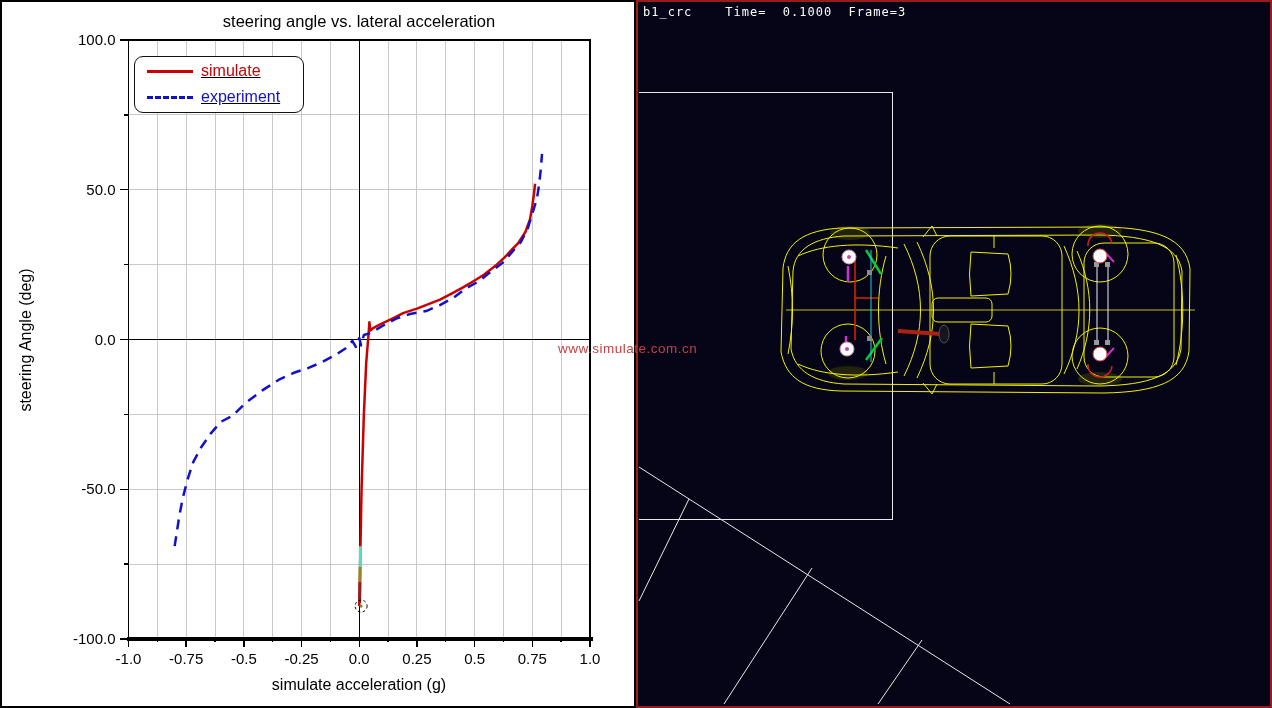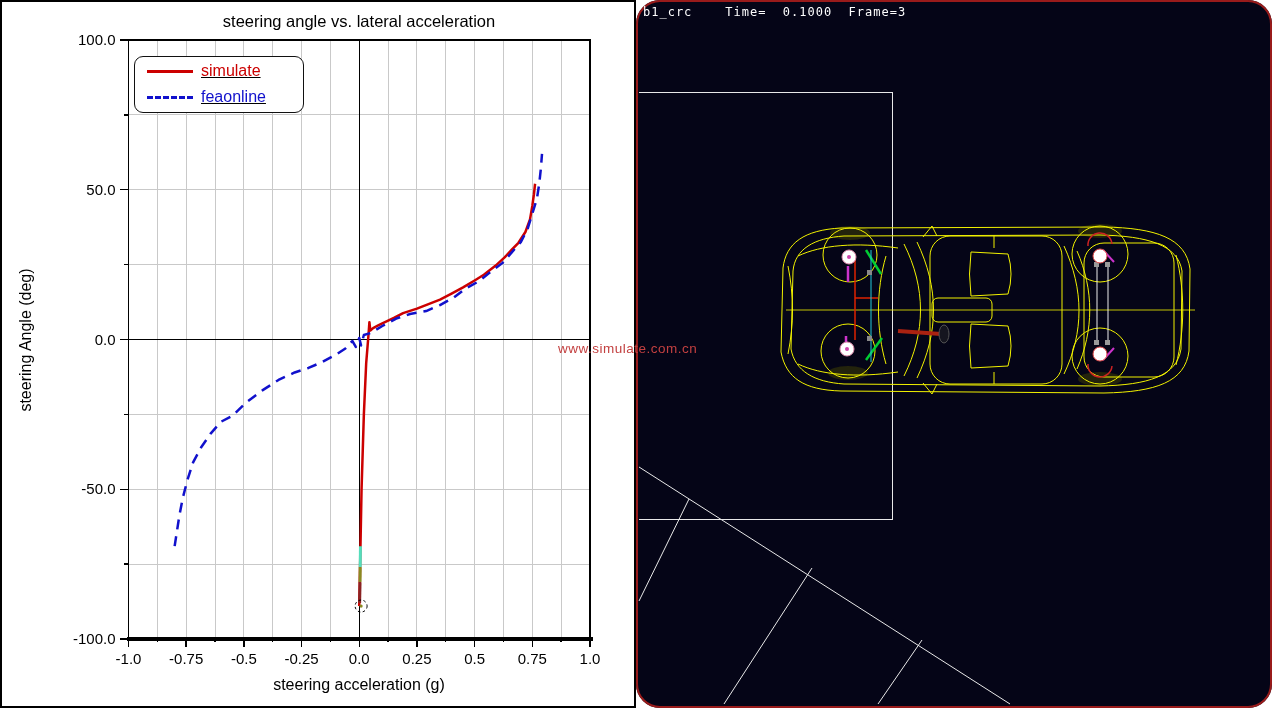--- a/index.html
+++ b/index.html
@@ -19,21 +19,21 @@
               border:1.5px solid #111;border-radius:9px;}
   .legend-row{display:flex;align-items:center;height:24px;padding:2px 0 0 12px;text-decoration:underline;}
   .legend-line{width:46px;height:0;margin-right:8px;flex:0 0 auto;}
   .legend-line.solid{border-top:3px solid #cc0000;}
   .legend-line.dashed{border-top:3px dashed #1111cc;}
   .legend-label{font-size:16px;}
   .legend-label.sim{color:#cc0000;}
   .legend-label.exp{color:#1111cc;}
   
   .viewport-panel{position:absolute;left:636px;top:0;width:636px;height:708px;background:#050517;
-                  box-shadow:inset 0 0 0 2px #991b1b;border-radius:24px;}
+                  box-shadow:inset 0 0 0 2px #991b1b;}
   .viewport-panel svg{position:absolute;left:0;top:0;}
   .vp-header{position:absolute;left:7px;top:5px;color:#ffffff;
              font-family:"DejaVu Sans Mono","Liberation Mono",monospace;
              font-size:12px;white-space:pre;letter-spacing:1px;}
   
   .watermark{position:absolute;left:558px;top:341px;z-index:9;color:#c34040;
              font-size:13.5px;letter-spacing:0.5px;}
 </style>
 </head>
 <body>
@@ -138,30 +138,30 @@
         </g>
         <polyline points="359.25,606.055 359.94224999999994,573.11 360.40374999999995,549.15 361.5575,489.25 363.865,414.375 366.1725,363.46 368.48,335.00750000000005 369.403,322.12899999999996 370.326,330.515 373.095,328.11899999999997 377.71000000000004,325.723 382.32500000000005,323.327 393.86249999999995,317.936 403.0925,313.14399999999995 416.9375,308.6515 428.475,304.15900000000005 440.01250000000005,299.6665 451.54999999999995,293.6765 463.0875,287.38699999999994 474.625,280.4985 483.855,274.808 495.3925,265.823 504.6225,257.437 511.545,249.94949999999994 518.4675,242.76149999999996 525.39,231.97950000000003 530.005,219.40049999999997 532.3125,205.923 533.9277500000001,194.24249999999995 535.0815,183.76" fill="none" stroke="#cc0000" stroke-width="2.5" stroke-linejoin="round"></polyline>
         <polyline points="174.64999999999998,546.155 176.95749999999998,531.1800000000001 179.265,516.205 182.72625,498.235 187.34125,480.265 193.11,462.295 201.18624999999997,447.32 210.41625,433.8425 220.8,421.8625 232.33749999999998,415.8725 246.1825,402.395 262.33500000000004,390.415 278.4875,379.9325 294.64,372.445 308.485,367.9525 322.33,361.9625 336.175,354.475 345.405,348.485 352.3275,340.9975 355.78875,346.9875 359.25,338.00250000000005 361.096,345.49 363.865,335.00750000000005 370.7875,332.911 382.32500000000005,326.02250000000004 396.16999999999996,318.53499999999997 410.015,314.0425 426.1675,311.0475 440.01250000000005,305.0575 453.85749999999996,297.57000000000005 465.395,288.58500000000004 479.24,281.09749999999997 488.47,273.61 502.315,263.12750000000005 511.545,252.64499999999998 520.775,242.16250000000002 527.6975,228.68499999999995 532.3125,213.71000000000004 536.9275,198.735 539.235,183.76 540.85025,168.78499999999997 542.004,153.80999999999995" fill="none" stroke="#1111cc" stroke-width="2.5" stroke-linejoin="round" stroke-dasharray="10,7"></polyline>
         <polyline points="360.4499,546.155 360.21915,567.12" fill="none" stroke="#55ddbb" stroke-width="3"></polyline>
         <polyline points="360.21915,567.12 360.03455,582.095" fill="none" stroke="#8a8a22" stroke-width="3"></polyline>
         <polyline points="360.03455,582.095 359.59612500000003,603.06" fill="none" stroke="#8a2222" stroke-width="3"></polyline>
         <circle cx="361.096" cy="606.055" r="6" fill="none" stroke="#000" stroke-width="1" stroke-dasharray="2.5,2.5"></circle>
         <circle cx="361.096" cy="606.055" r="1.6" fill="#8a8a22" stroke="none"></circle>
       </svg>
     <div class="chart-title">steering angle vs. lateral acceleration</div>
-    <div class="x-axis-label">steering acceleration (g)</div>
+    <div class="x-axis-label">simulate acceleration (g)</div>
     <div class="y-axis-label">steering Angle (deg)</div>
     <div class="legend-box">
       <div class="legend-row">
         <span class="legend-line solid"></span>
         <span class="legend-label sim">simulate</span>
       </div>
       <div class="legend-row">
         <span class="legend-line dashed"></span>
-        <span class="legend-label exp">feaonline</span>
+        <span class="legend-label exp">experiment</span>
       </div>
     </div>
   </div>
 
   <div class="viewport-panel">
     <svg width="636" height="708" viewBox="0 0 636 708">
 
       <g stroke="#e9e9e9" stroke-width="1" fill="none" shape-rendering="crispEdges">
         <path d="M 3 92 L 256 92 L 256 519 L 3 519"></path>
       </g>

